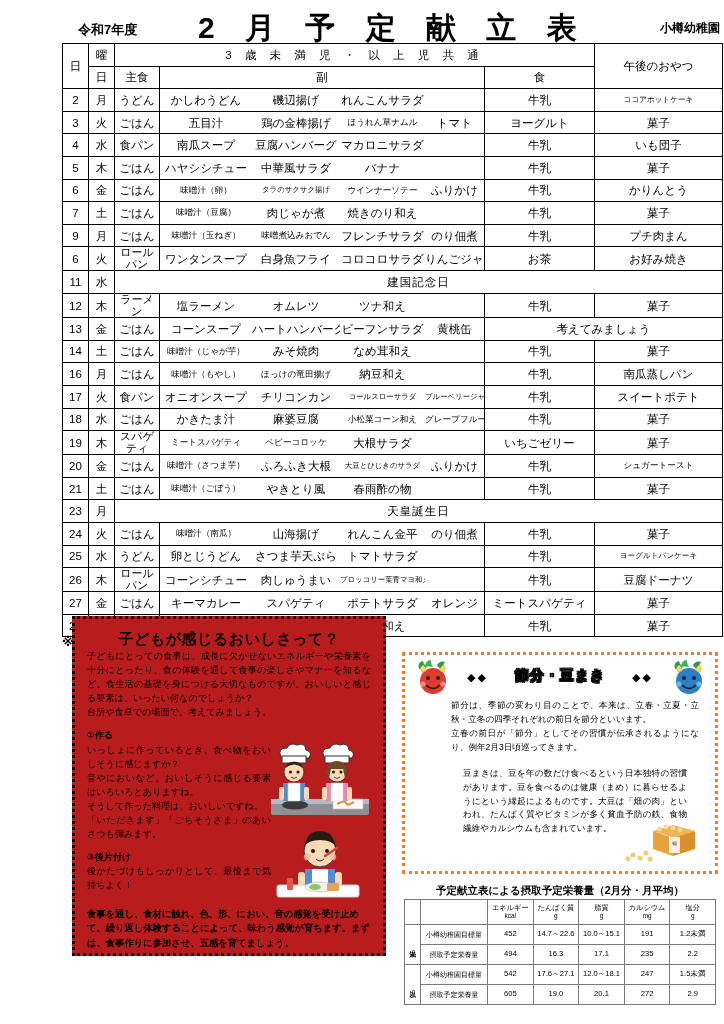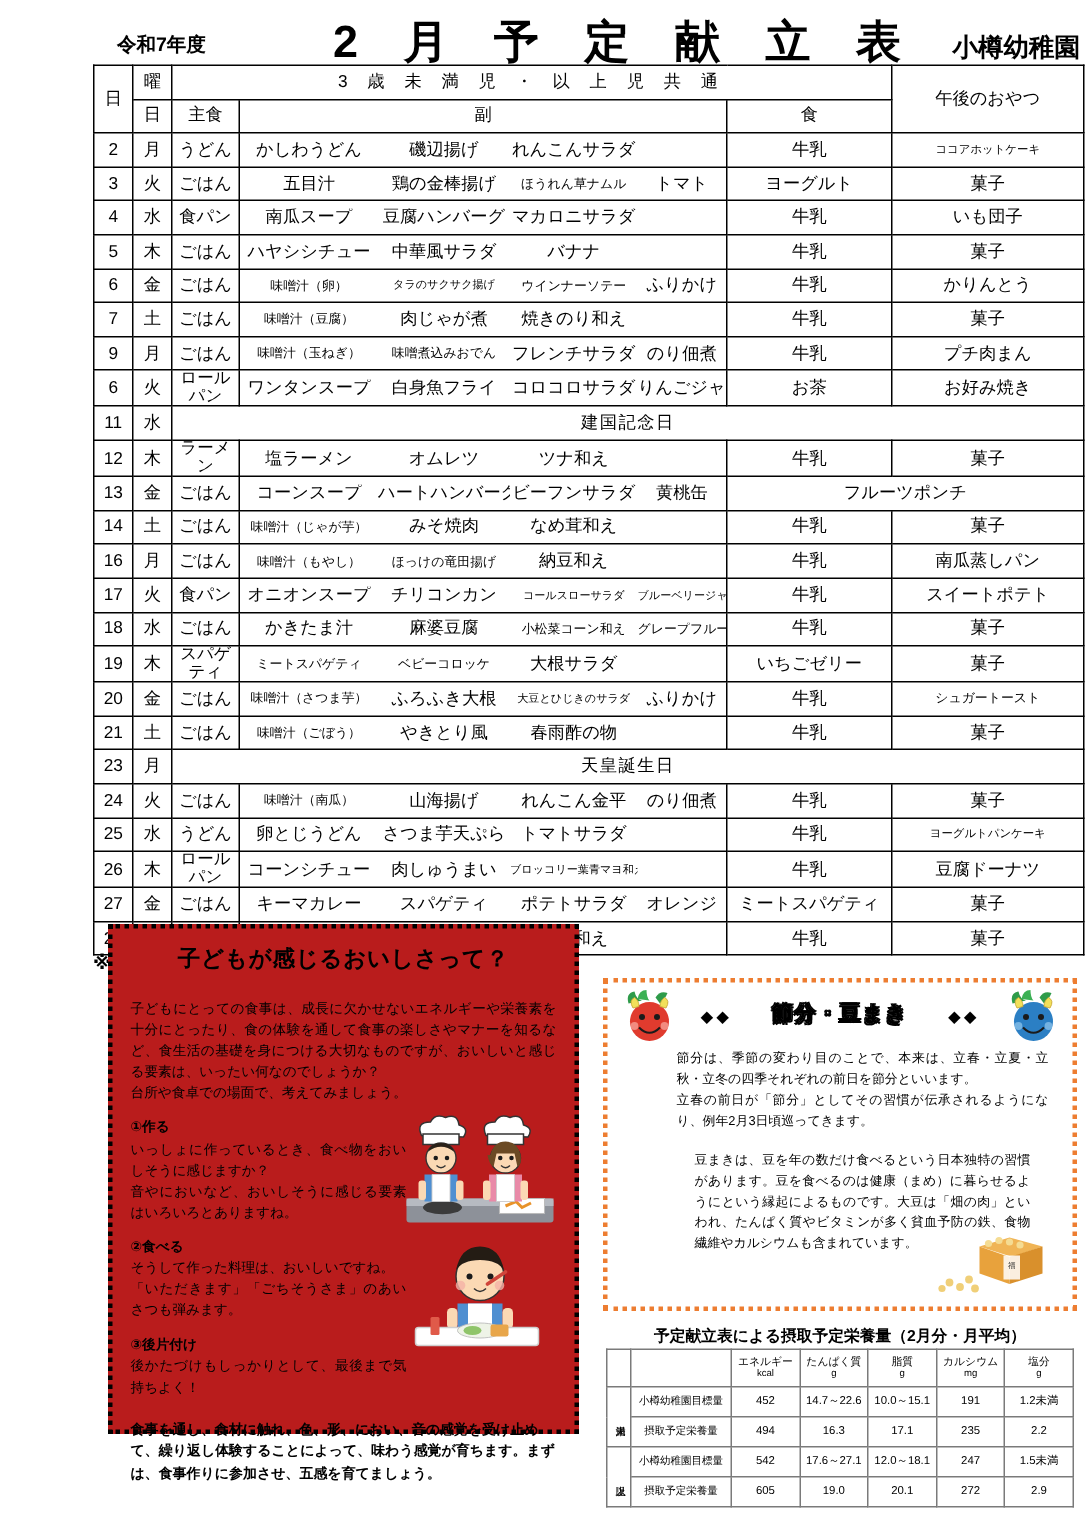--- a/index.html
+++ b/index.html
@@ -27,32 +27,32 @@
   .hdr-era {
     position: absolute;
     left: 16px;
     top: 11px;
     font-size: 13px;
     font-weight: bold;
     letter-spacing: 0px;
   }
   .hdr-title {
     position: absolute;
-    left: 160px;
+    left: 136px;
     top: -2px;
     font-size: 30px;
     font-weight: bold;
     letter-spacing: 11px;
     white-space: nowrap;
   }
   .hdr-school {
     position: absolute;
     right: 2px;
     top: 10px;
-    font-size: 17px;
+    font-size: 12px;
     font-weight: bold;
     font-family: Liberation Mono, monospace;
   }
 
   
   .menu-table {
     position: absolute;
     left: 62px;
     top: 43px;
     width: 660px;
@@ -138,21 +138,21 @@
     box-sizing: border-box;
   }
   .left-title {
     text-align: center;
     font-size: 15px;
     font-weight: bold;
     margin-top: 11px;
     letter-spacing: 0.5px;
   }
   .left-body {
-    margin: 16px 12px 0 12px;
+    margin: 0 12px 0 12px;
     font-size: 9.1px;
     line-height: 1.55;
     text-align: justify;
   }
   .left-body p { margin: 0 0 0 0; }
   .left-body p.gap { margin-top: 9px; }
   .left-body .hd { font-weight: bold; }
   .left-body .narrow { width: 184px; }
   .left-closing {
     margin: 14px 12px 0 12px;
@@ -454,21 +454,21 @@
         <td>金</td>
         <td class="staple-cell">ごはん</td>
         <td class="side-cell">
           <div class="side-wrap">
             <div class="side-item s1 sz-n">コーンスープ</div>
             <div class="side-item s2 sz-n">ハートハンバーグ</div>
             <div class="side-item s3 sz-n">ビーフンサラダ</div>
             <div class="side-item s4 sz-n">黄桃缶</div>
           </div>
         </td>
-        <td colspan="2" class="snack-cell">フルーツポンチ</td>
+        <td colspan="2" class="snack-cell">考えてみましょう</td>
       </tr>
       <tr>
         <td>14</td>
         <td>土</td>
         <td class="staple-cell">ごはん</td>
         <td class="side-cell">
           <div class="side-wrap">
             <div class="side-item s1 sz-s">味噌汁（じゃが芋）</div>
             <div class="side-item s2 sz-n">みそ焼肉</div>
             <div class="side-item s3 sz-n">なめ茸和え</div>
@@ -654,21 +654,20 @@
 <div class="note-star">※3歳未満児には、昼食時に牛乳が付きます。</div>
 
 <div class="left-box">
   <div class="left-title">子どもが感じるおいしさって？</div>
   <div class="left-body">
     <p>子どもにとっての食事は、成長に欠かせないエネルギーや栄養素を十分にとったり、食の体験を通して食事の楽しさやマナーを知るなど、食生活の基礎を身につける大切なものですが、おいしいと感じる要素は、いったい何なのでしょうか？</p>
     <p>台所や食卓での場面で、考えてみましょう。</p>
     <p class="gap hd">①作る</p>
     <p class="narrow">いっしょに作っているとき、食べ物をおいしそうに感じますか？</p>
     <p class="narrow">音やにおいなど、おいしそうに感じる要素はいろいろとありますね。</p>
-    <p class="gap hd">②食べる</p>
     <p class="narrow">そうして作った料理は、おいしいですね。</p>
     <p class="narrow">「いただきます」「ごちそうさま」のあいさつも弾みます。</p>
     <p class="gap hd">③後片付け</p>
     <p class="narrow">後かたづけもしっかりとして、最後まで気持ちよく！</p>
   </div>
   <div class="left-closing">食事を通し、食材に触れ、色、形、におい、音の感覚を受け止めて、繰り返し体験することによって、味わう感覚が育ちます。まずは、食事作りに参加させ、五感を育てましょう。</div>
 
   <svg class="chef-ill" viewBox="0 0 116 86">
     <rect x="10" y="62" width="98" height="16" rx="2" fill="#8d9199"></rect>
     <rect x="10" y="62" width="98" height="5" fill="#b6bac1"></rect>

